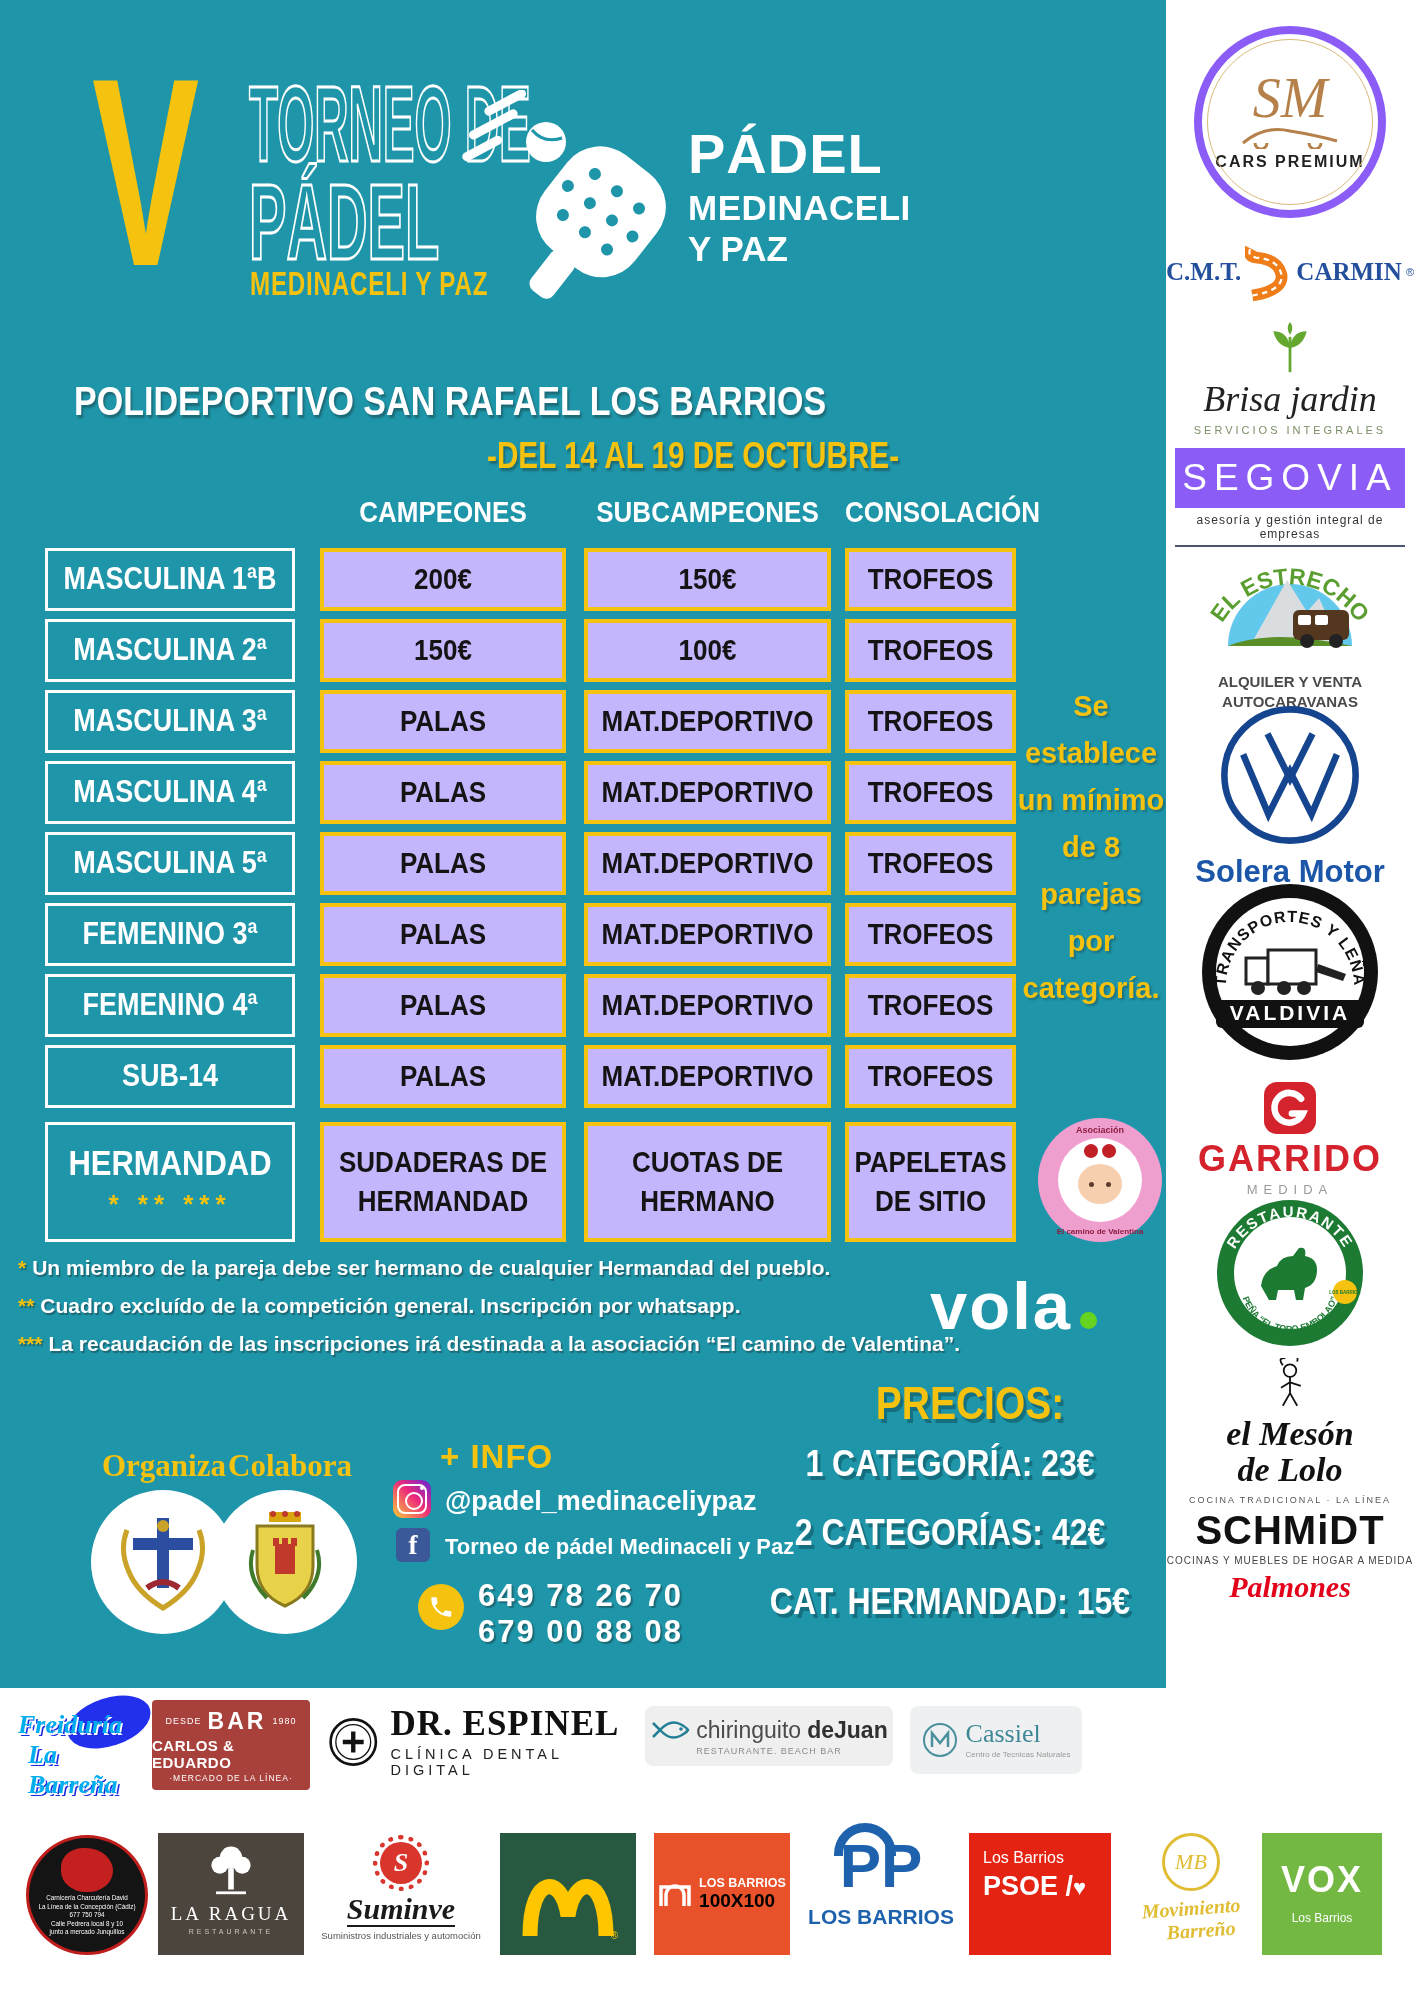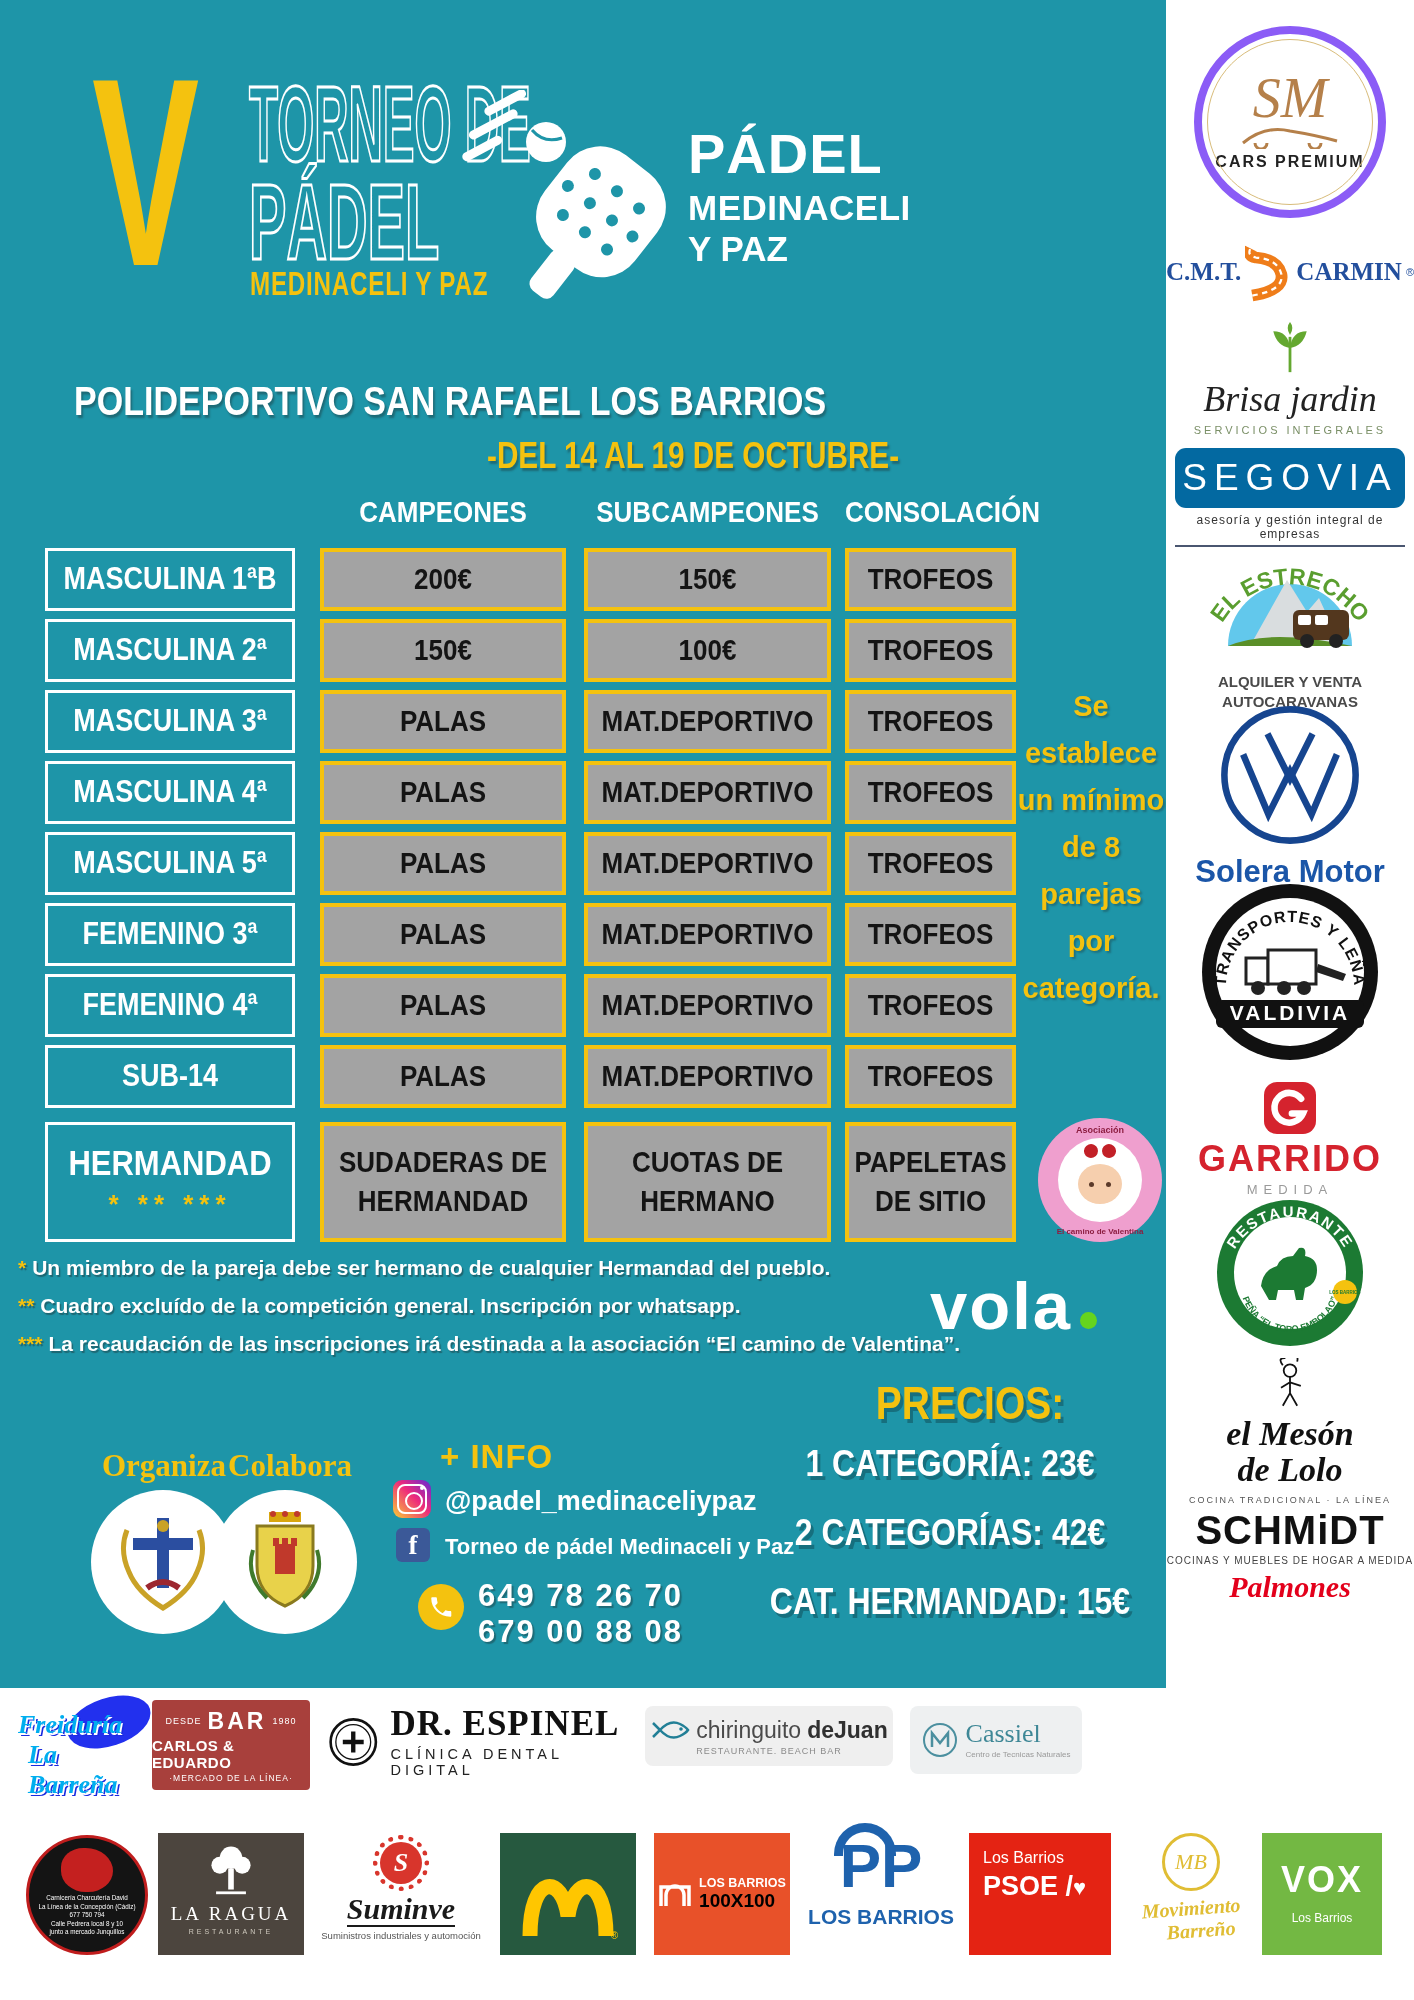--- a/index.html
+++ b/index.html
@@ -21,21 +21,21 @@
   .logo-l2{font-size:35px;margin-top:8px;letter-spacing:.5px;}
   .logo-l3{font-size:35px;margin-top:6px;}
 
   .venue{position:absolute;left:74px;top:378px;font-size:37px;font-weight:900;color:#fff;transform:scale(.92,1.12);transform-origin:top left;white-space:nowrap;}
   .dates{position:absolute;left:487px;top:434px;font-size:33px;font-weight:900;color:#f4c20f;transform:scale(.9,1.12);transform-origin:top left;white-space:nowrap;}
 
   
   .th{position:absolute;top:497px;height:34px;color:#fff;font-weight:900;font-size:26px;text-align:center;}
   .cell{position:absolute;box-sizing:border-box;display:flex;align-items:center;justify-content:center;text-align:center;height:63px;}
   .cat{border:3px solid #ffffff;color:#ffffff;font-weight:900;font-size:27px;}
-  .val{background:#a3a3a3;border:4px solid #f4c20f;color:#141414;font-weight:900;font-size:26px;line-height:1.3;padding:0 8px;}
+  .val{background:#c4b5fd;border:4px solid #f4c20f;color:#141414;font-weight:900;font-size:26px;line-height:1.3;padding:0 8px;}
   .c-cat{left:45px;width:250px;}
   .c-1{left:320px;width:246px;}
   .c-2{left:584px;width:247px;}
   .c-3{left:845px;width:171px;}
   .herm{top:1122px;height:120px;}
   .herm-cat{flex-direction:column;gap:8px;}
   .herm-stars{color:#f4c20f;font-size:26px;font-weight:900;letter-spacing:6px;}
   .herm-name{font-size:31px;}
 
   .side-note{position:absolute;left:1016px;top:683px;width:150px;text-align:center;color:#f4c20f;font-weight:900;font-size:29px;line-height:47px;text-shadow:2px 2px 2px rgba(30,30,30,.3);}
@@ -80,21 +80,21 @@
   .sidebar{position:absolute;left:1166px;top:0;width:248px;height:1688px;background:#fff;}
   .sb{position:absolute;left:0;width:248px;text-align:center;}
   .sm-circle{margin:0 auto;width:176px;height:176px;border-radius:50%;border:8px solid #8b5cf6;position:relative;display:flex;flex-direction:column;align-items:center;justify-content:center;}
   .sm-circle::before{content:"";position:absolute;inset:5px;border:1px solid #d8bc7a;border-radius:50%;}
   .sm-mono{font-family:"Liberation Serif",serif;font-style:italic;font-size:56px;color:#b5804a;line-height:.9;}
   .sm-cap{font-size:16px;letter-spacing:2px;color:#222;margin-top:4px;font-weight:bold;}
   .cmt-row{display:flex;align-items:center;justify-content:center;gap:4px;}
   .cmt-txt{color:#234f9d;font-weight:900;font-size:25px;font-family:"Liberation Serif",serif;}
   .brisa-name{font-family:"Liberation Serif",serif;font-style:italic;font-size:36px;color:#222;}
   .brisa-cap{font-size:11px;letter-spacing:3px;color:#7a8f66;margin-top:4px;}
-  .segovia-box{margin:0 auto;width:230px;height:60px;background:#0369a1;color:#fff;font-size:37px;letter-spacing:7px;display:flex;align-items:center;justify-content:center;border-radius:11px;}
+  .segovia-box{margin:0 auto;width:230px;height:60px;background:#8b5cf6;color:#fff;font-size:37px;letter-spacing:7px;display:flex;align-items:center;justify-content:center;}
   .segovia-cap{margin:0 auto;width:230px;font-size:12px;color:#333;letter-spacing:1px;padding:5px 0 4px;border-bottom:2px solid #4a5670;}
   .est-cap{font-size:15px;font-weight:900;color:#4a4a4a;line-height:1.35;}
   .solera{color:#1b56a8;font-weight:900;font-size:31px;}
   .garrido-name{color:#d5232e;font-weight:900;font-size:36px;letter-spacing:2px;}
   .garrido-cap{color:#9a9a9a;font-size:13px;letter-spacing:6px;margin-top:2px;}
   .meson-line{font-family:"Liberation Serif",serif;font-style:italic;font-weight:bold;color:#111;line-height:1.05;}
   .meson-cap{font-size:9px;letter-spacing:2px;color:#555;margin-top:8px;}
   .schmidt-name{font-weight:900;font-size:40px;color:#111;letter-spacing:1px;}
   .schmidt-cap{font-size:10px;color:#444;letter-spacing:1px;margin-top:2px;}
   .schmidt-city{font-family:"Liberation Serif",serif;font-style:italic;color:#e3001b;font-size:30px;font-weight:bold;margin-top:4px;}

